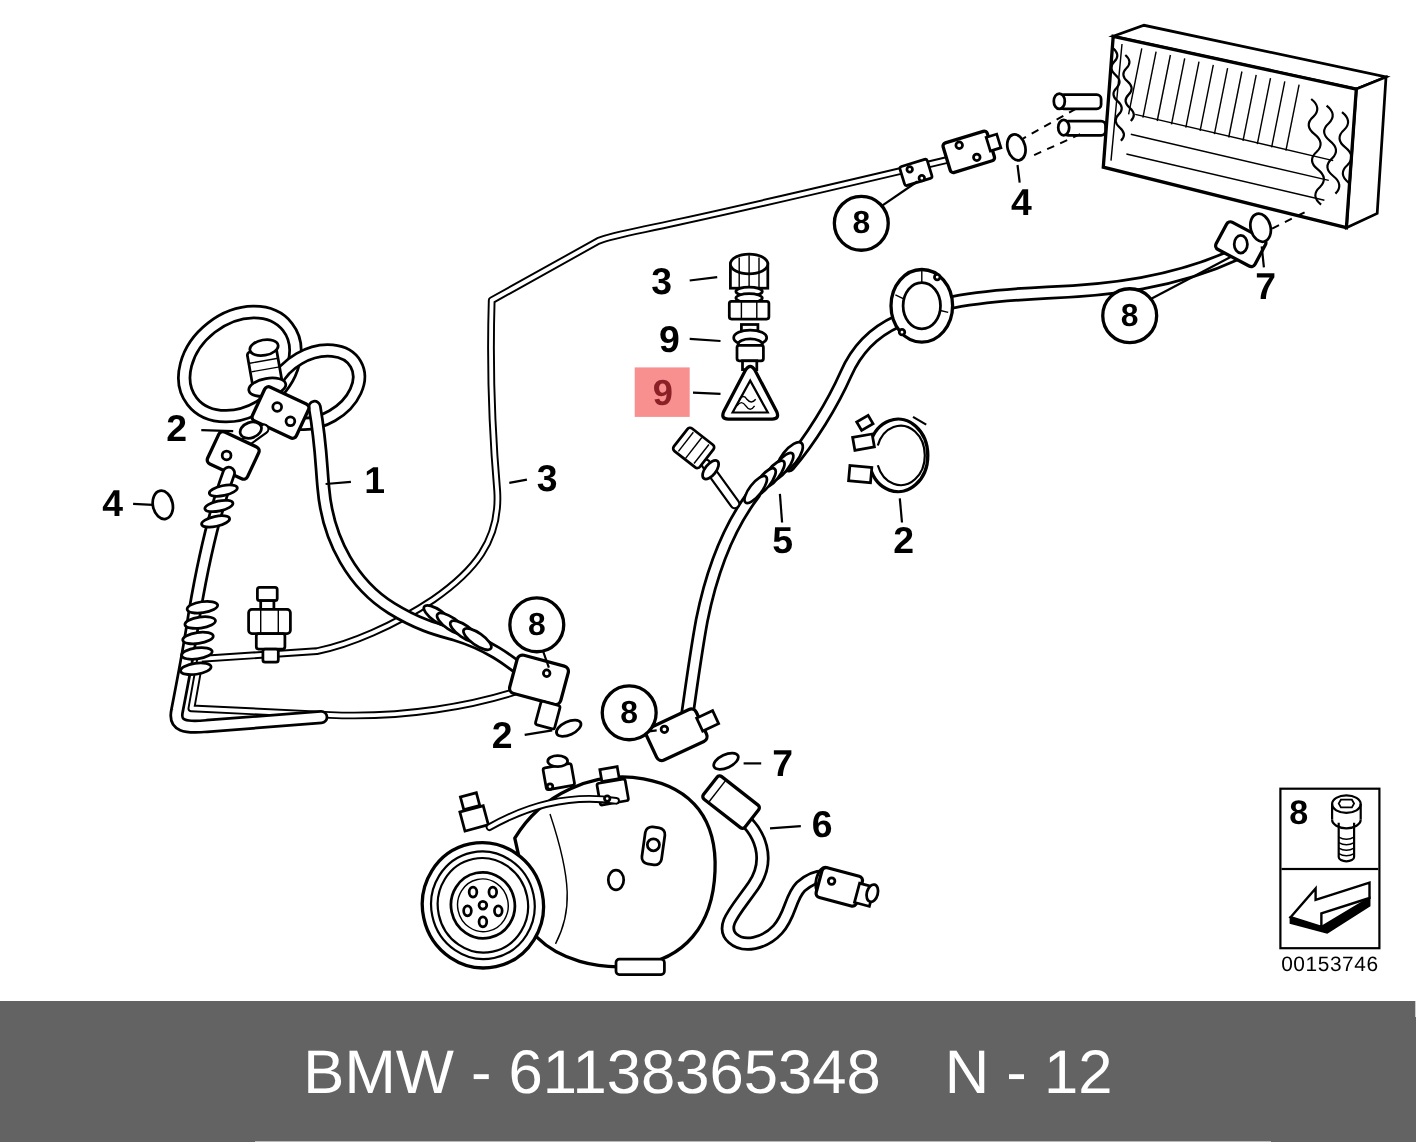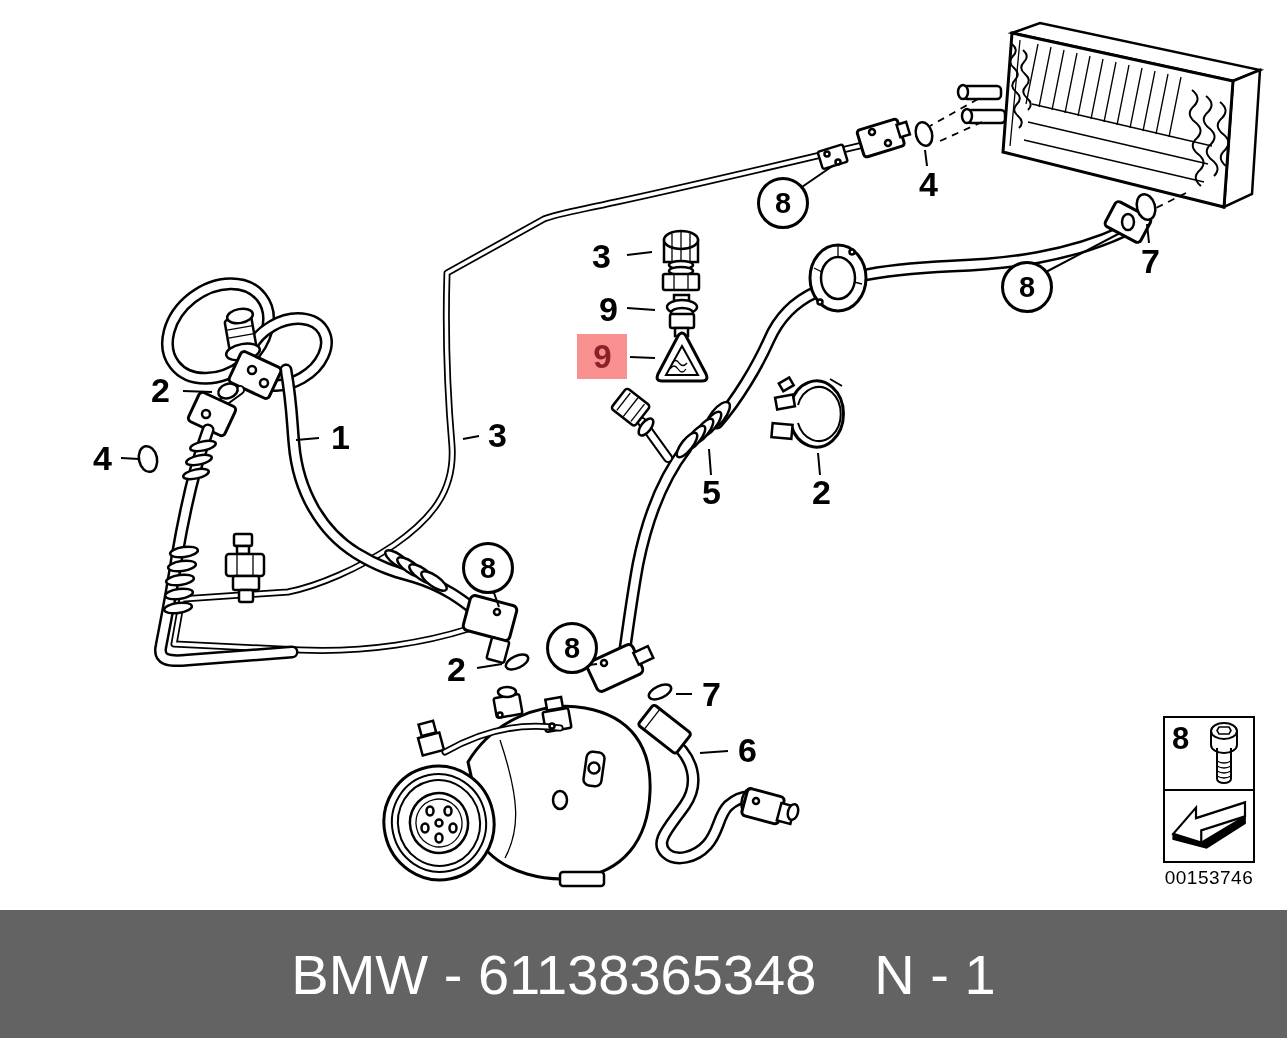--- a/index.html
+++ b/index.html
@@ -385,16 +385,16 @@
       <svg width="84" height="66" viewBox="0 0 96 74">
         <polygon points="6,46 38,56 88,26 88,34 44,62 6,52" fill="#000" stroke="#000" stroke-width="2"></polygon>
         <polygon points="6,46 32,16 32,28 88,10 88,26 38,42 38,56" fill="#fff" stroke="#000" stroke-width="2.5" stroke-linejoin="miter"></polygon>
       </svg>
     </div>
   </div>
   <div class="imgnum">00153746</div>
 
   <div class="footer">
     <span>BMW - 61138365348</span>
-    <span>N - 1</span>
+    <span>N - 12</span>
   </div>
 
 </div>
 
 </body></html>

